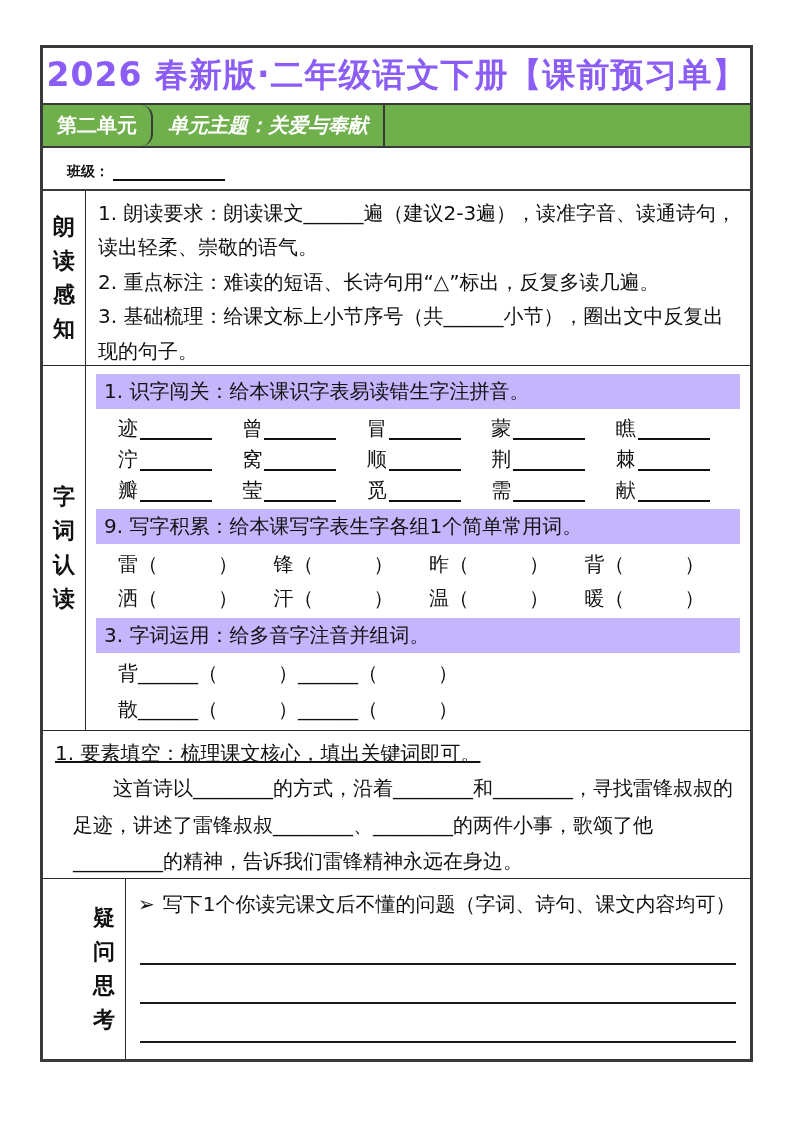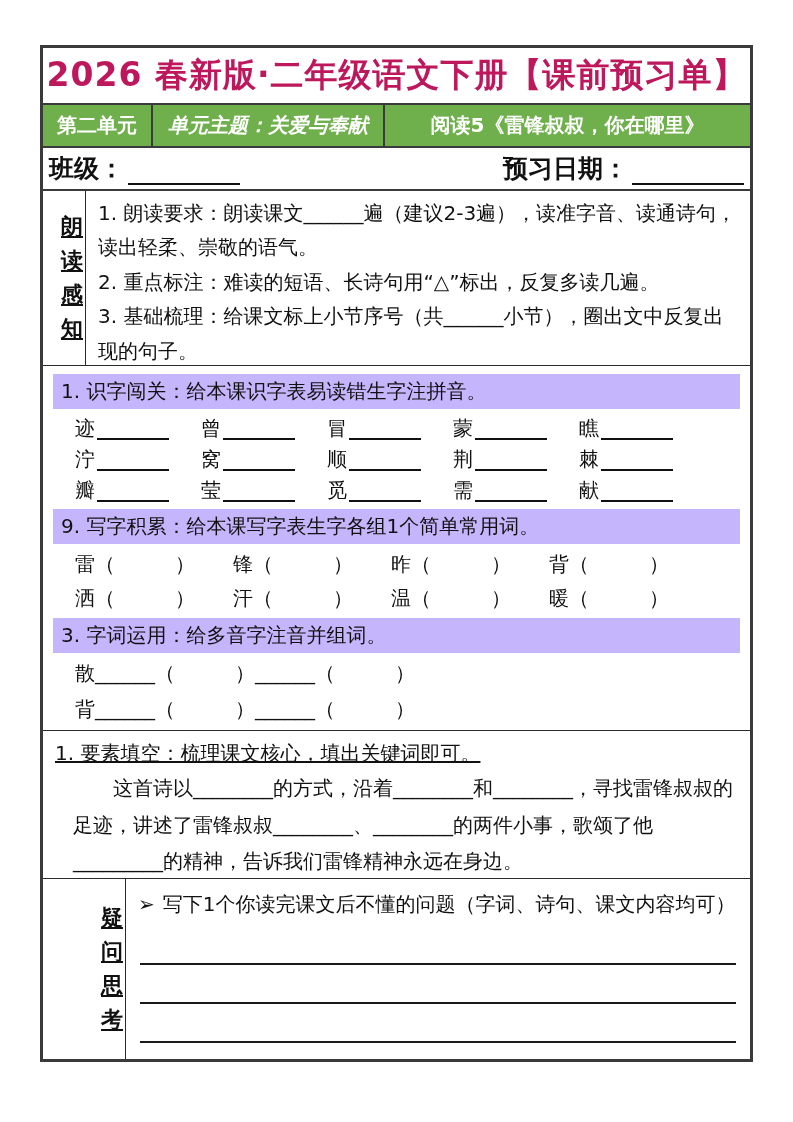--- a/index.html
+++ b/index.html
@@ -12,67 +12,67 @@
     border: 3px solid #3a3a3a;
     display: flex; flex-direction: column;
     background: #fff;
   }
 
   
   .title-row {
     flex: 0 0 57px;
     display: flex; align-items: center; justify-content: center;
     border-bottom: 2px solid #3a3a3a;
-    color: #be185d; font-size: 33px; font-weight: bold; letter-spacing: 1px;
+    color: #8b5cf6; font-size: 33px; font-weight: bold; letter-spacing: 1px;
     white-space: nowrap; overflow: hidden;
   }
 
   
   .unit-row {
     flex: 0 0 43px;
     display: flex;
     border-bottom: 2px solid #3a3a3a;
     background: #6fb04c;
     color: #fff; font-weight: bold; font-size: 20px;
   }
   .unit-cell {
     display: flex; align-items: center; justify-content: center;
     white-space: nowrap; overflow: hidden;
   }
-  .unit-cell.c1 { flex: 0 0 110px; border-right: 2px solid #3a3a3a; }
+  .unit-cell.c1 { flex: 0 0 110px; border-right: 2px solid #3a3a3a; border-radius: 12px; }
   .unit-cell.c2 { flex: 0 0 232px; border-right: 2px solid #3a3a3a; font-style: italic; }
   .unit-cell.c3 { flex: 1; }
 
   
   .info-row {
     flex: 0 0 43px;
     display: flex; align-items: center;
     border-bottom: 2px solid #3a3a3a;
-    font-size: 25px; font-weight: bold;
-    padding: 0 6px;
+    font-size: 14px; font-weight: bold;
+    padding: 0 24px;
   }
   .info-group { display: flex; align-items: flex-end; }
   .info-group + .info-group { margin-left: auto; }
   .uline {
     display: inline-block; width: 112px; height: 24px;
     border-bottom: 2px solid #111; margin-left: 4px;
   }
 
   
   .section { display: flex; border-bottom: 1.5px solid #2a2a2a; overflow: hidden; }
   .section:last-child { border-bottom: none; margin-left: 40px; }
   .sec-langdu { flex: 0 0 175px; }
   .sec-zici   { flex: 0 0 365px; }
   .sec-kewen  { flex: 0 0 148px; }
   .sec-yiwen  { flex: 1; }
 
   .side {
     flex: 0 0 43px;
     border-right: 1.5px solid #2a2a2a;
-    display: flex; align-items: center; justify-content: flex-end; text-decoration: underline;
+    display: flex; align-items: center; justify-content: center;
   }
   .side-label {
     width: 26px; text-align: center;
     font-size: 22px; font-weight: bold; line-height: 1.55;
     word-break: break-all;
   }
 
   .content {
     flex: 1; padding: 5px 10px 4px 12px;
     font-size: 20px; overflow: hidden;
@@ -115,46 +115,44 @@
 </head>
 <body>
 
 <div class="sheet">
 
   <div class="title-row">2026 春新版·二年级语文下册【课前预习单】</div>
 
   <div class="unit-row">
     <div class="unit-cell c1">第二单元</div>
     <div class="unit-cell c2">单元主题：关爱与奉献</div>
-    <div class="unit-cell c3">阅读5《雷锋叔叔，你在哪里》</div>
   </div>
 
   <div class="info-row">
     <div class="info-group">
       <span>班级：</span>
       <span class="uline"></span>
     </div>
-    <div class="info-group">
-      <span>预习日期：</span>
-      <span class="uline"></span>
-    </div>
   </div>
 
   <div class="section sec-langdu">
     <div class="side">
       <div class="side-label">朗读感知</div>
     </div>
     <div class="content">
       <div class="p-item">1. 朗读要求：朗读课文______遍（建议2-3遍），读准字音、读通诗句，读出轻柔、崇敬的语气。</div>
       <div class="p-item">2. 重点标注：难读的短语、长诗句用“△”标出，反复多读几遍。</div>
       <div class="p-item">3. 基础梳理：给课文标上小节序号（共______小节），圈出文中反复出现的句子。</div>
     </div>
   </div>
 
   <div class="section sec-zici">
+    <div class="side">
+      <div class="side-label">字词认读</div>
+    </div>
     <div class="content">
       <div class="subhead">1. 识字闯关：给本课识字表易读错生字注拼音。</div>
 
       <div class="hz-row">
         <div class="hz-cell">
             <span class="hz-char">迹</span>
             <span class="hz-blank"></span>
           </div>
         <div class="hz-cell">
             <span class="hz-char">曾</span>
@@ -228,22 +226,22 @@
       </div>
       <div class="word-row">
         <div class="word-cell">洒（　　　）</div>
         <div class="word-cell">汗（　　　）</div>
         <div class="word-cell">温（　　　）</div>
         <div class="word-cell">暖（　　　）</div>
       </div>
 
       <div class="subhead">3. 字词运用：给多音字注音并组词。</div>
 
+      <div class="dy-line">背______（　　　）______（　　　）</div>
       <div class="dy-line">散______（　　　）______（　　　）</div>
-      <div class="dy-line">背______（　　　）______（　　　）</div>
     </div>
   </div>
 
   <div class="section sec-kewen">
     <div class="content">
       <div class="kw-head">1. 要素填空：梳理课文核心，填出关键词即可。</div>
       <div class="kw-para">这首诗以________的方式，沿着________和________，寻找雷锋叔叔的足迹，讲述了雷锋叔叔________、________的两件小事，歌颂了他_________的精神，告诉我们雷锋精神永远在身边。</div>
     </div>
   </div>
 

